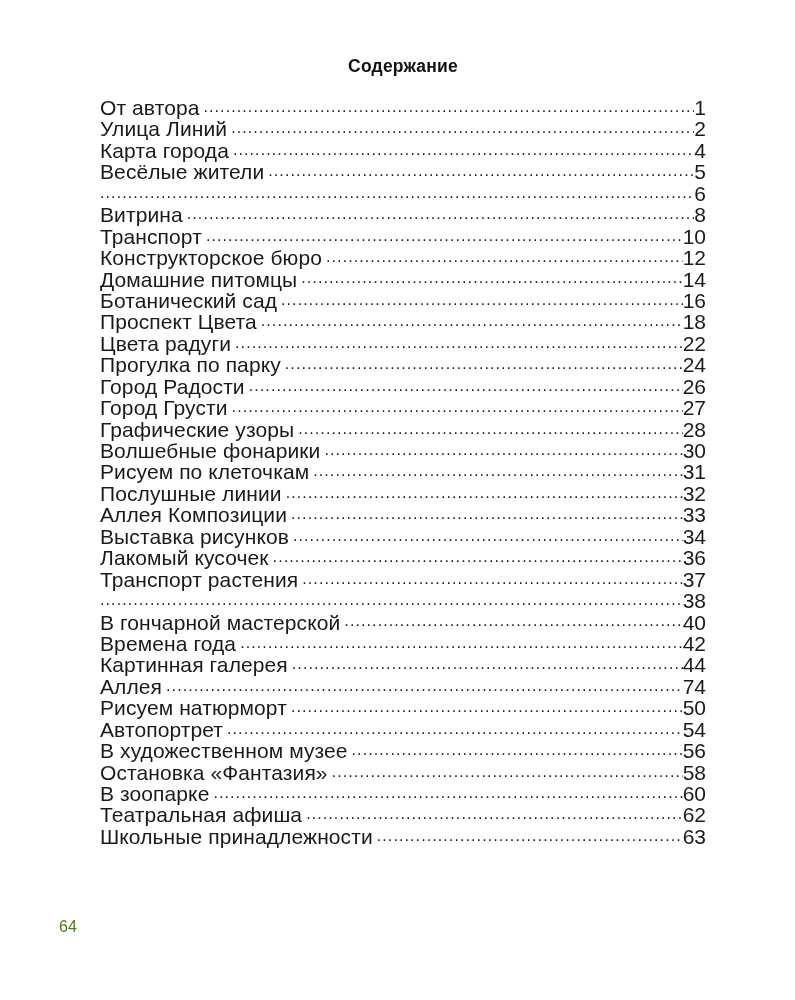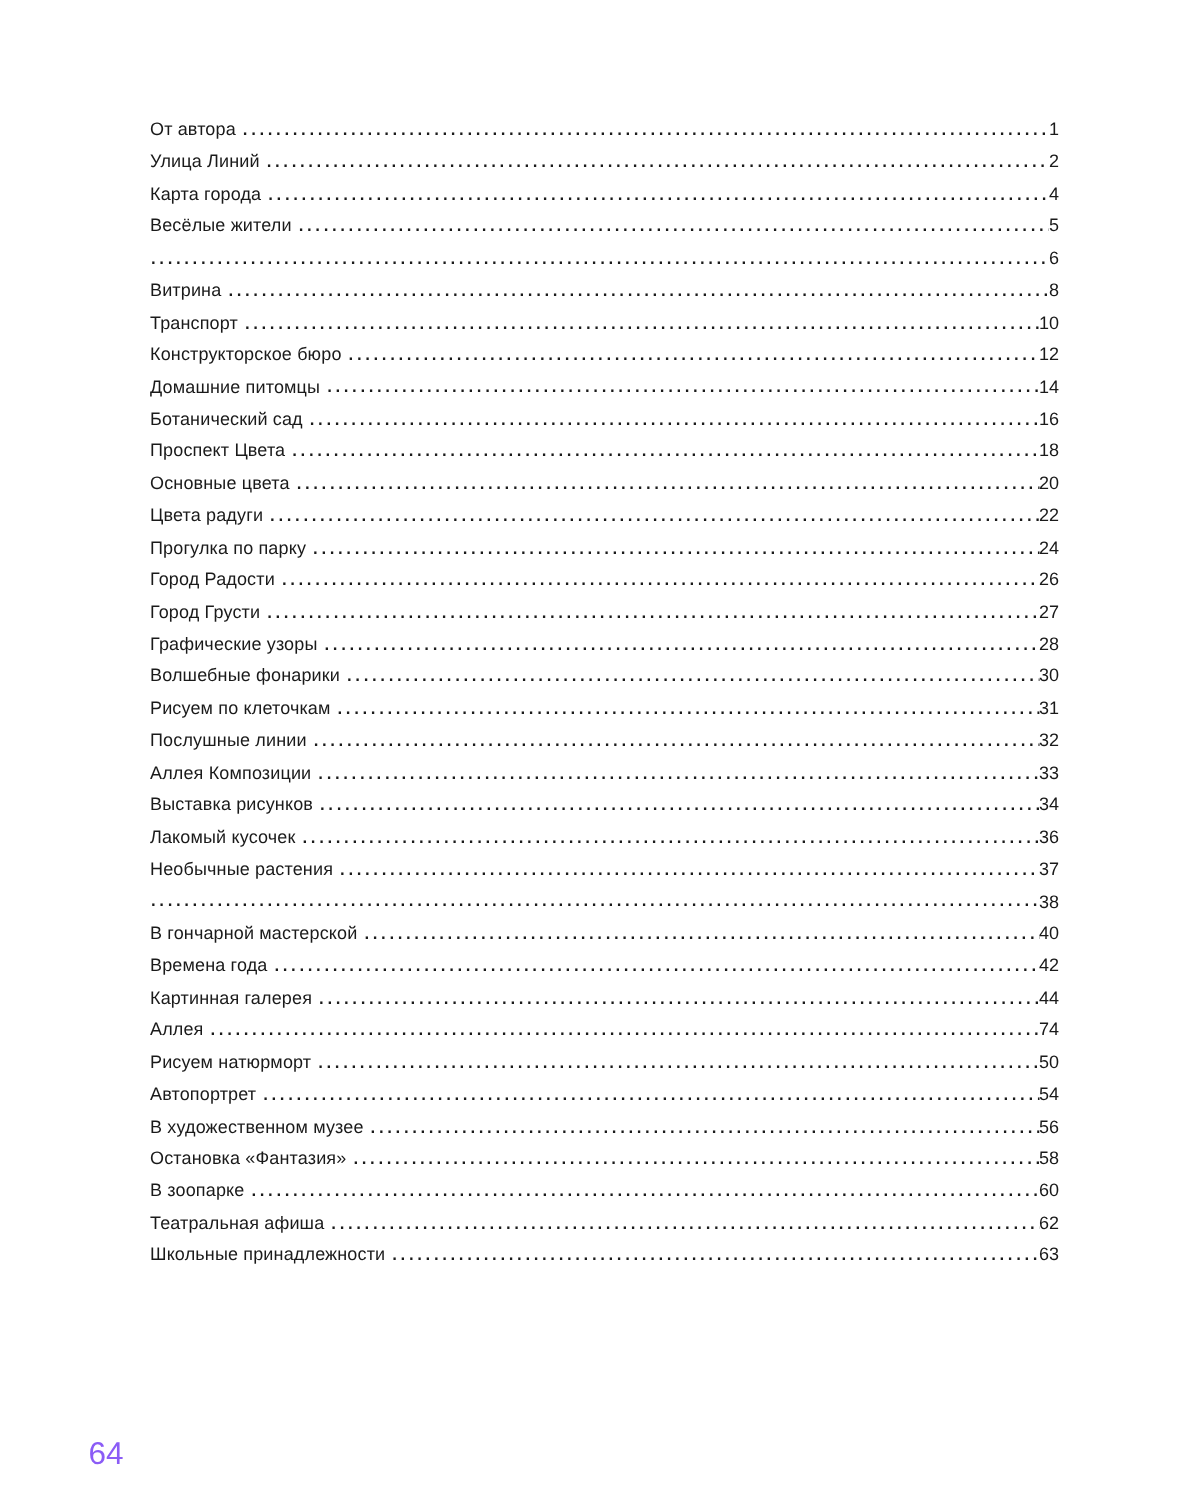--- a/index.html
+++ b/index.html
@@ -31,21 +31,21 @@
     color: #111111;
   }
   .toc-list {
     margin-top: 20px;
   }
   .toc-row {
     display: flex;
     align-items: baseline;
     height: 21.45px;
     line-height: 21.45px;
-    font-size: 12px;
+    font-size: 21px;
     white-space: nowrap;
   }
   .toc-title {
     flex: 0 0 auto;
     padding-right: 4px;
     letter-spacing: 0.1px;
   }
   .toc-dots {
     flex: 1 1 auto;
     overflow: hidden;
@@ -61,30 +61,31 @@
     font-size: 16px;
     color: #1a1a1a;
   }
   .toc-page {
     flex: 0 0 auto;
     text-align: right;
   }
   .folio {
     position: absolute;
     left: 59px;
-    top: 958px;
-    font-size: 21px;
-    color: #8b5cf6;
+    top: 918px;
+    font-size: 16px;
+    color: #4d7c0f;
   }
 </style>
 </head>
 <body>
 
 <div class="page">
   <div class="content">
+    <h1 class="toc-heading">Содержание</h1>
     <div class="toc-list" id="toc-list">
         <div class="toc-row">
           <span class="toc-title">От автора</span>
           <span class="toc-dots"></span>
           <span class="toc-page">1</span>
         </div>
         <div class="toc-row">
           <span class="toc-title">Улица Линий</span>
           <span class="toc-dots"></span>
           <span class="toc-page">2</span>
@@ -127,25 +128,20 @@
           <span class="toc-title">Ботанический сад</span>
           <span class="toc-dots"></span>
           <span class="toc-page">16</span>
         </div>
         <div class="toc-row">
           <span class="toc-title">Проспект Цвета</span>
           <span class="toc-dots"></span>
           <span class="toc-page">18</span>
         </div>
         <div class="toc-row">
-          <span class="toc-title">Основные цвета</span>
-          <span class="toc-dots"></span>
-          <span class="toc-page">20</span>
-        </div>
-        <div class="toc-row">
           <span class="toc-title">Цвета радуги</span>
           <span class="toc-dots"></span>
           <span class="toc-page">22</span>
         </div>
         <div class="toc-row">
           <span class="toc-title">Прогулка по парку</span>
           <span class="toc-dots"></span>
           <span class="toc-page">24</span>
         </div>
         <div class="toc-row">
@@ -187,21 +183,21 @@
           <span class="toc-title">Выставка рисунков</span>
           <span class="toc-dots"></span>
           <span class="toc-page">34</span>
         </div>
         <div class="toc-row">
           <span class="toc-title">Лакомый кусочек</span>
           <span class="toc-dots"></span>
           <span class="toc-page">36</span>
         </div>
         <div class="toc-row">
-          <span class="toc-title">Необычные растения</span>
+          <span class="toc-title">Транспорт растения</span>
           <span class="toc-dots"></span>
           <span class="toc-page">37</span>
         </div>
         <div class="toc-row">
           <span class="toc-dots"></span>
           <span class="toc-page">38</span>
         </div>
         <div class="toc-row">
           <span class="toc-title">В гончарной мастерской</span>
           <span class="toc-dots"></span>

